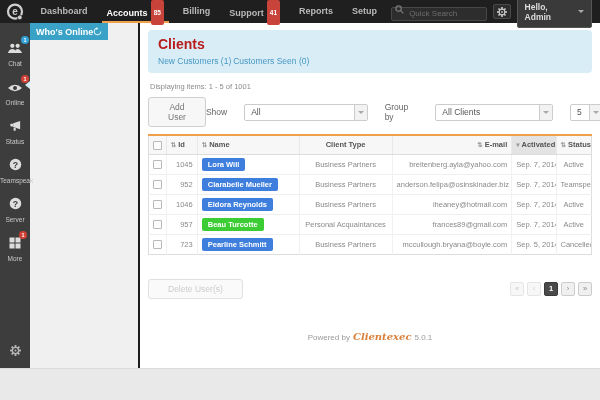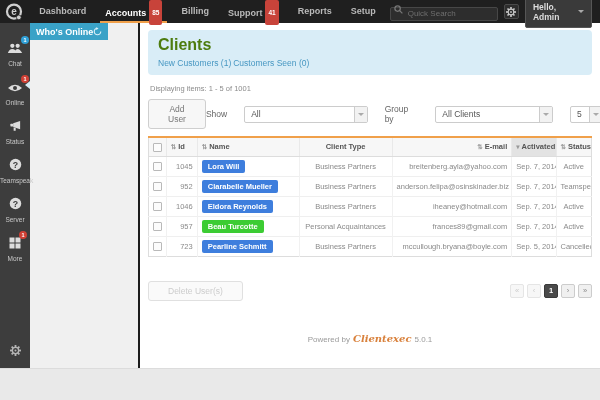--- a/index.html
+++ b/index.html
@@ -10,21 +10,21 @@
   
   .topbar { position:absolute; top:0; left:0; width:600px; height:23px; background:#1f1f1f; display:flex; align-items:center; z-index:5; }
   .logo { width:30px; display:flex; justify-content:center; align-items:center; }
   .topnav { display:flex; align-items:center; height:23px; margin-left:6px; }
   .nav-item { position:relative; height:23px; line-height:23px; padding:0 5px; margin-right:9px; font-size:9px; font-weight:bold; color:#b9b9b9; cursor:pointer; white-space:nowrap; }
   .nav-item.active { color:#fff; border-bottom:2px solid #f0a04a; }
   .nav-badge { display:inline-block; background:#c8433a; color:#fff; font-size:6.5px; font-weight:bold; padding:1px 3px; border-radius:2px; margin-left:3px; vertical-align:1px; }
   .top-right { margin-left:auto; display:flex; align-items:center; gap:6px; padding-right:8px; }
   .search-wrap { position:relative; }
   .search-wrap svg { position:absolute; left:4px; top:3px; }
-  .search-input { width:108px; height:14px; background:#2d2d2d; border:1px solid #474747; border-radius:2px; color:#999; font-size:8px; padding:0 4px 0 17px; font-family:"Liberation Sans",sans-serif; }
+  .search-input { width:96px; height:14px; background:#2d2d2d; border:1px solid #474747; border-radius:2px; color:#999; font-size:8px; padding:0 4px 0 17px; font-family:"Liberation Sans",sans-serif; }
   .search-input::placeholder { color:#6e6e6e; }
   .gear-btn { width:18px; height:15px; background:#2d2d2d; border:1px solid #4a4a4a; border-radius:2px; display:flex; align-items:center; justify-content:center; cursor:pointer; }
   .user-btn { height:33px; background:#3a3a3a; border:1px solid #565656; border-radius:2px; color:#ddd; font-size:8.5px; font-weight:bold; padding:0 7px; display:flex; align-items:center; gap:4px; cursor:pointer; font-family:"Liberation Sans",sans-serif; }
   .caret { width:0; height:0; border-left:3px solid transparent; border-right:3px solid transparent; border-top:3px solid #aaa; }
 
   
   .middle { position:absolute; top:23px; left:0; width:600px; height:345px; display:flex; }
 
   
   .iconbar { width:30px; background:#3d3d3d; position:relative; padding-top:10px; }
@@ -39,21 +39,21 @@
 
   
   .panel { width:110px; display:flex; flex-direction:row; border-right:2px solid #1c1c1c; background:#f0f0f0; }
   .panel-header { height:17px; background:#3aa2c7; color:#fff; font-size:9px; font-weight:bold; display:flex; align-items:center; padding:0 6px; }
   .panel-header .ph-title { flex:1; }
   .panel-body { height:315px; background:#141414; }
 
   
   .main { flex:1; background:#fff; padding:7px 8px 0; overflow:hidden; }
   .clients-box { background:#d9edf7; border-radius:4px; padding:6px 10px 7px; }
-  .clients-title { font-size:16px; font-weight:bold; color:#4d7c0f; }
+  .clients-title { font-size:14px; font-weight:bold; color:#b91c1c; }
   .clients-links { margin-top:4px; display:flex; gap:2px; }
   .clients-links a { font-size:8.5px; color:#4697c2; text-decoration:none; cursor:pointer; }
   .displaying { font-size:7.5px; color:#8b8b8b; margin:9px 0 6px 2px; }
 
   .toolbar { display:flex; align-items:center; margin-bottom:7px; }
   .btn { background:#f7f7f7; border:1px solid #cfcfcf; border-radius:3px; color:#777; font-size:8.5px; padding:4px 19px; cursor:pointer; font-family:"Liberation Sans",sans-serif; }
   .toolbar-right { margin-left:auto; display:flex; align-items:center; gap:17px; }
   .tb-label { font-size:8.5px; color:#666; }
   .select { display:inline-flex; height:17px; border:1px solid #ccc; border-radius:2px; background:#fff; cursor:pointer; align-items:stretch; }
   .select .val { font-size:8.5px; color:#555; line-height:15px; padding:0 6px; flex:1; white-space:nowrap; overflow:hidden; }

